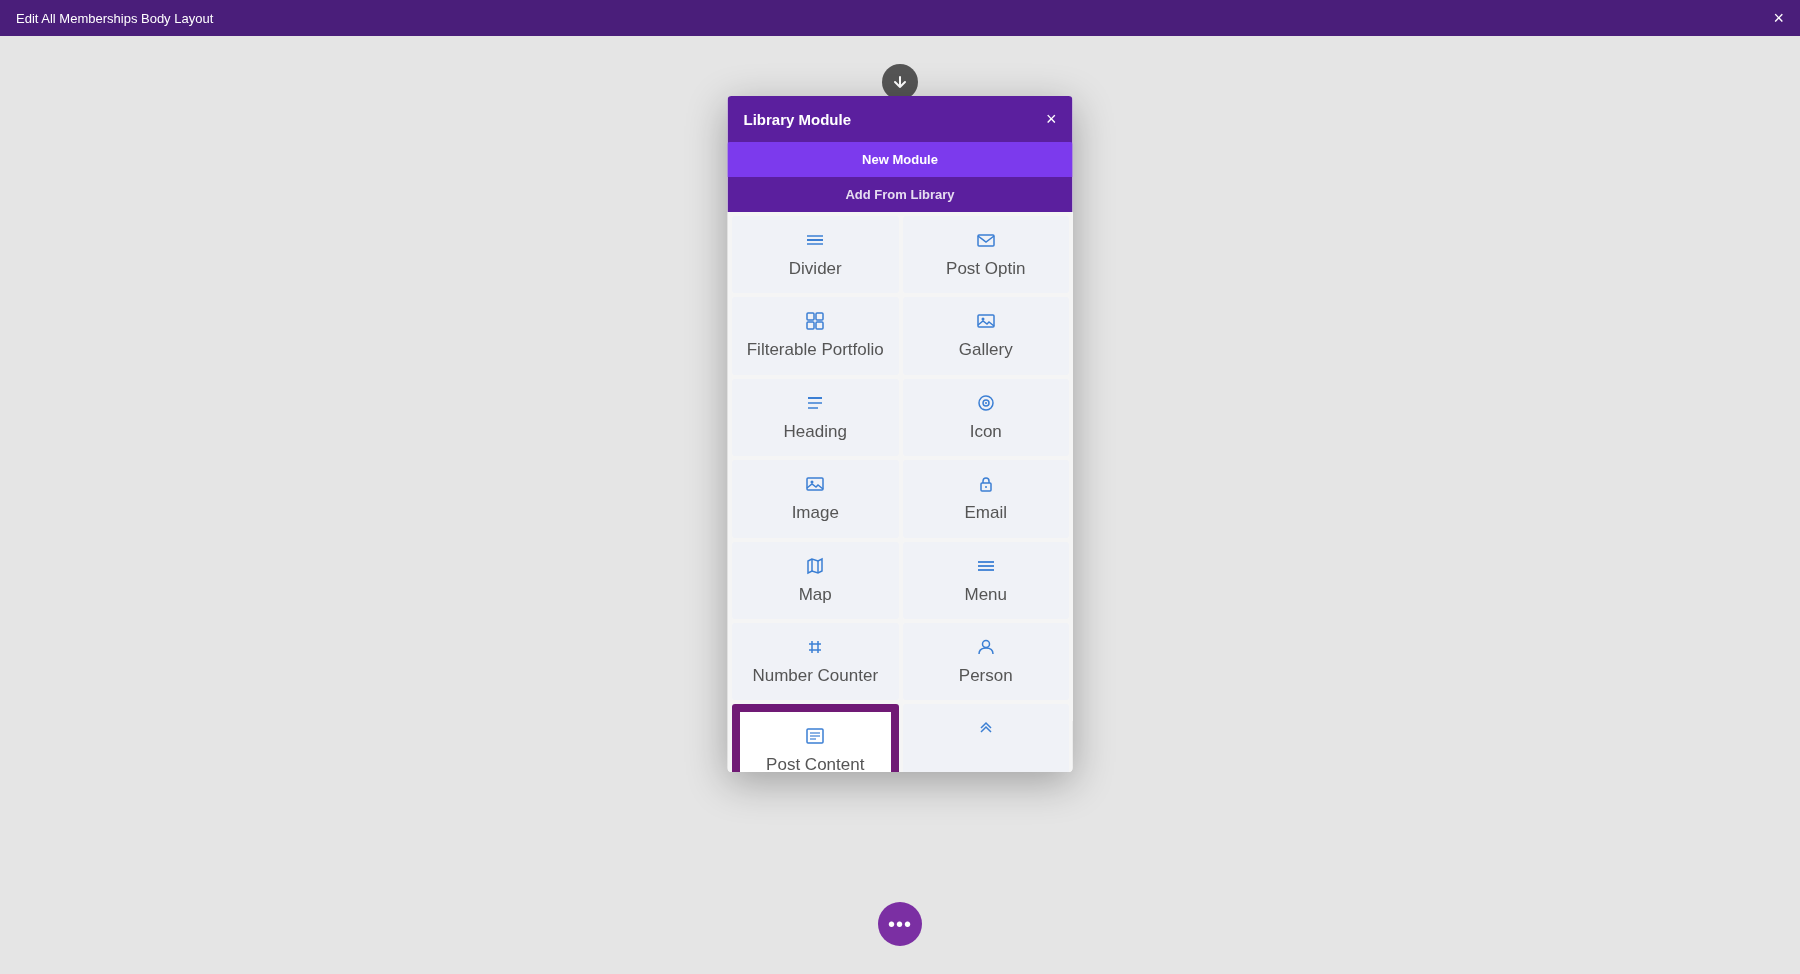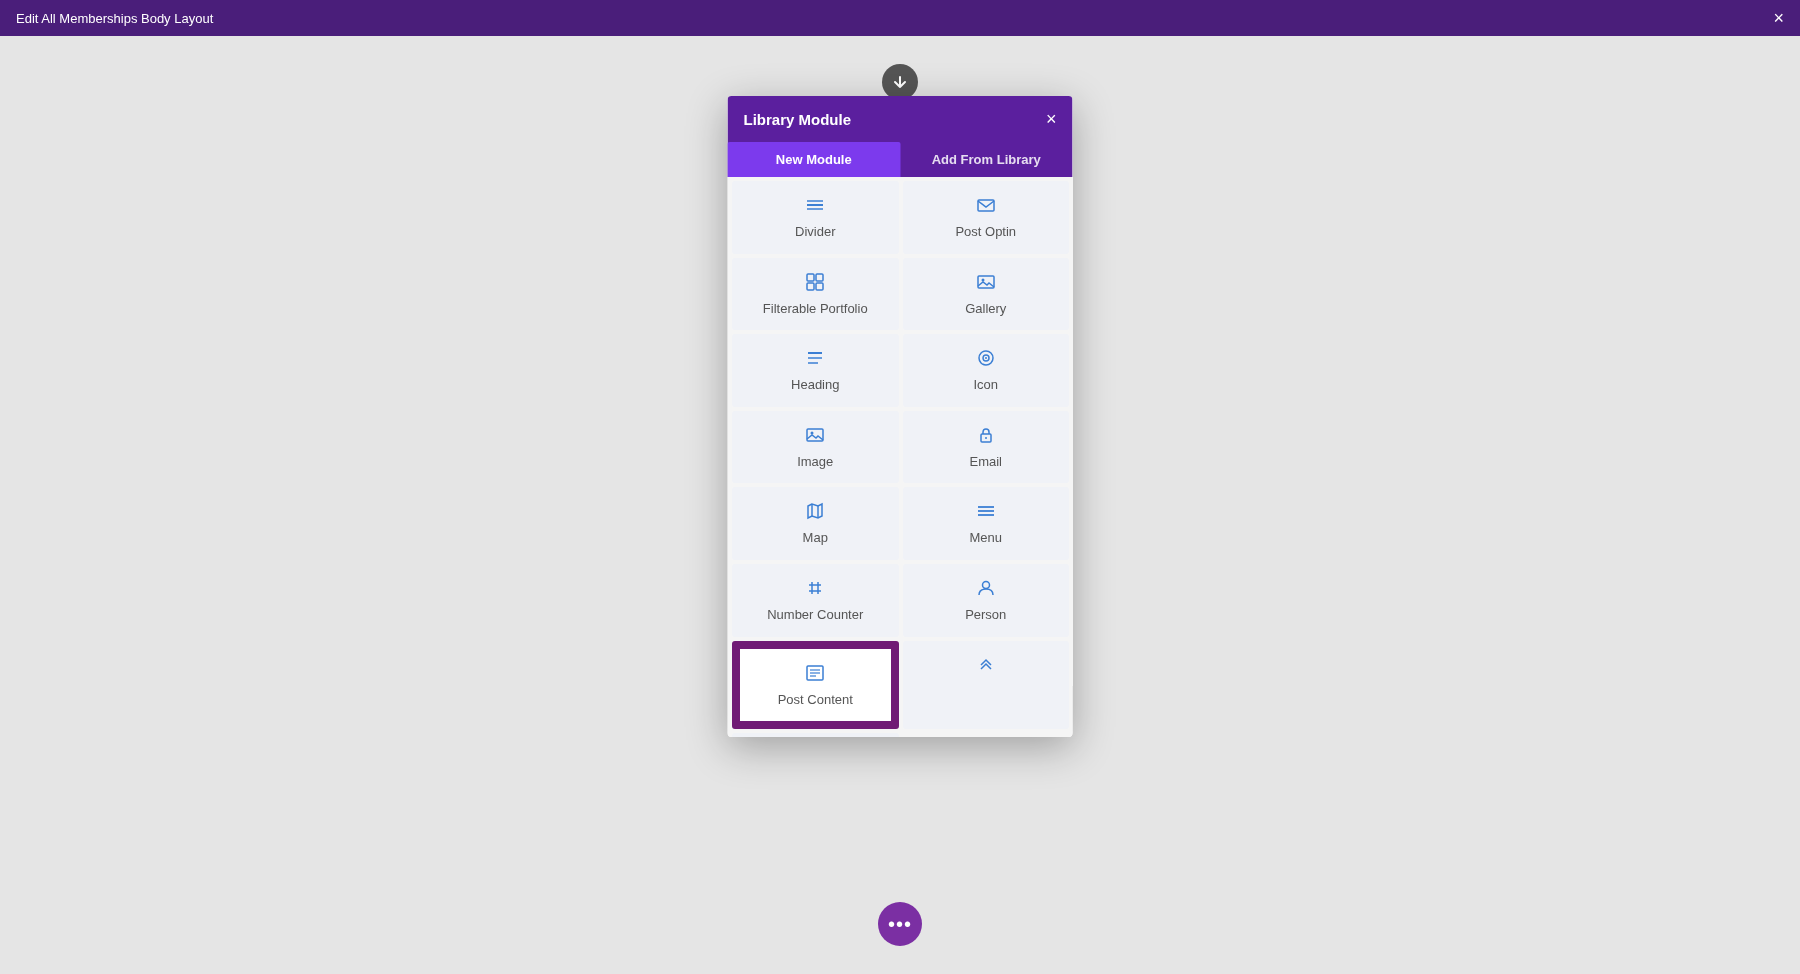--- a/index.html
+++ b/index.html
@@ -123,20 +123,21 @@
       background: none;
       border: none;
       line-height: 1;
     }
 
     
     .modal-tabs {
       background: #5b1f9e;
       display: flex;
       padding: 0 0 0 0;
+      flex-direction: column;
     }
     .tab-btn {
       flex: 1;
       padding: 10px 0;
       text-align: center;
       font-size: 13px;
       font-weight: 600;
       cursor: pointer;
       border: none;
       color: #fff;
@@ -192,21 +193,21 @@
       border-radius: 3px;
     }
 
     .module-icon {
       color: #3b7fd4;
       font-size: 20px;
       line-height: 1;
     }
     .module-label {
       color: #555;
-      font-size: 13px;
+      font-size: 17px;
       text-align: left;
       line-height: 1.2;
     }
   </style>
 </head>
 <body>
 
 <div class="top-bar">
   <span class="top-bar-title">Edit All Memberships Body Layout</span>
   <button class="top-bar-close">×</button>

